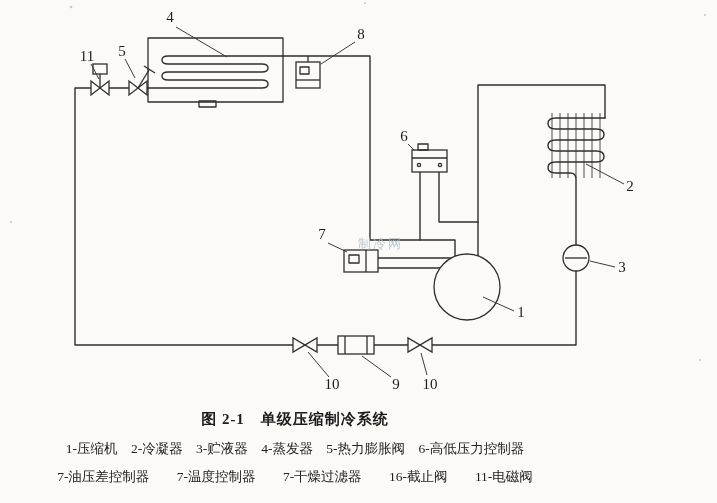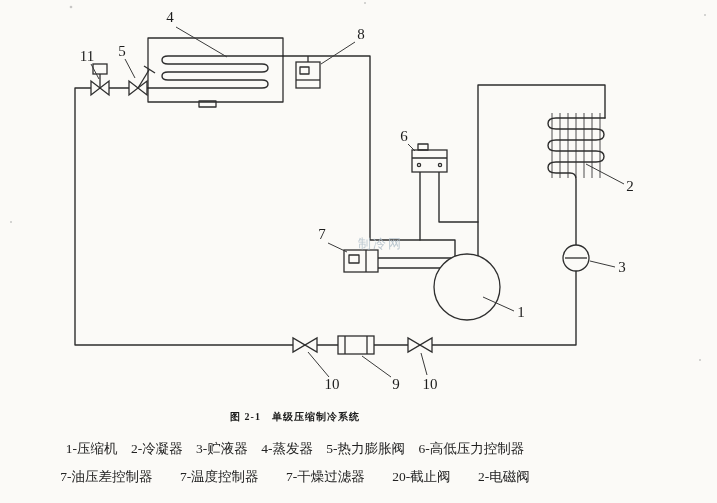--- a/index.html
+++ b/index.html
@@ -8,21 +8,21 @@
   svg{display:block;}
   .pipe{fill:none;stroke:#2e2e2e;stroke-width:1.4;stroke-linejoin:round;stroke-linecap:round;}
   .sym{fill:none;stroke:#2e2e2e;stroke-width:1.3;stroke-linejoin:round;}
   .symfill{fill:#fbfaf7;stroke:#2e2e2e;stroke-width:1.3;}
   .fin{stroke:#3a3a3a;stroke-width:0.9;}
   .lead{stroke:#3a3a3a;stroke-width:1;fill:none;}
   .num{font-family:"Liberation Serif", serif;font-size:15px;fill:#1c1c1c;}
   .wm{font-family:"Liberation Sans", sans-serif;font-size:13px;fill:#aebdc8;opacity:.8;letter-spacing:2px;}
   .speck{fill:#8a8a8a;opacity:.45;}
   .caption{position:absolute;top:410px;left:0;width:590px;text-align:center;
-           font-weight:700;font-size:10px;color:#1b1b1b;letter-spacing:1px;}
+           font-weight:700;font-size:15px;color:#1b1b1b;letter-spacing:1px;}
   .legend{position:absolute;left:0;width:590px;text-align:center;font-size:13.5px;color:#222;}
   .legend.r1{top:440px;}
   .legend.r2{top:468px;}
   .legend span{display:inline-block;}
   .legend.r1 span{margin:0 5px;}
   .legend.r2 span{margin:0 12px;}
 </style>
 </head>
 <body>
 
@@ -167,17 +167,17 @@
     <span>2-冷凝器</span>
     <span>3-贮液器</span>
     <span>4-蒸发器</span>
     <span>5-热力膨胀阀</span>
     <span>6-高低压力控制器</span>
   </div>
   <div class="legend r2">
     <span>7-油压差控制器</span>
     <span>7-温度控制器</span>
     <span>7-干燥过滤器</span>
-    <span>20-截止阀</span>
-    <span>2-电磁阀</span>
+    <span>16-截止阀</span>
+    <span>11-电磁阀</span>
   </div>
 
 </div>
 
 </body></html>

